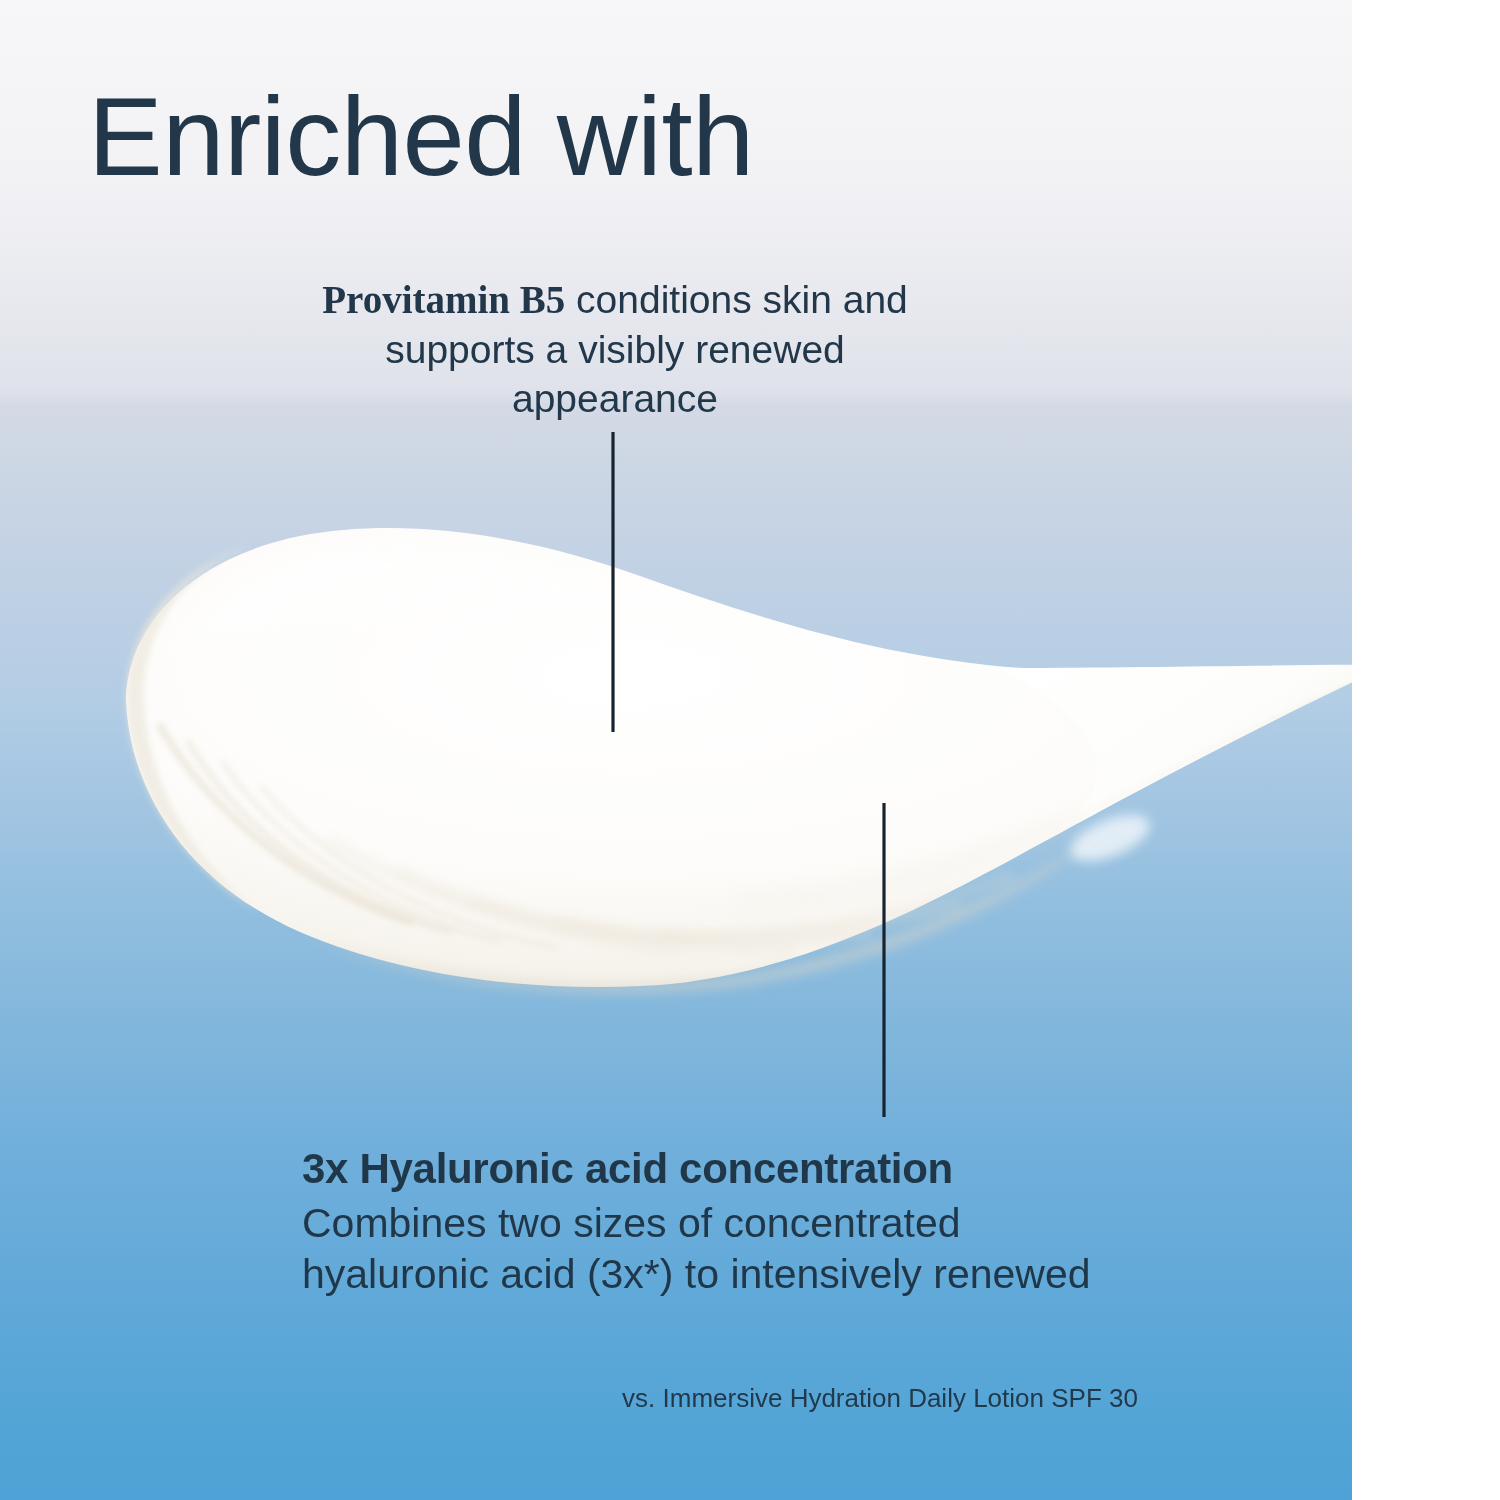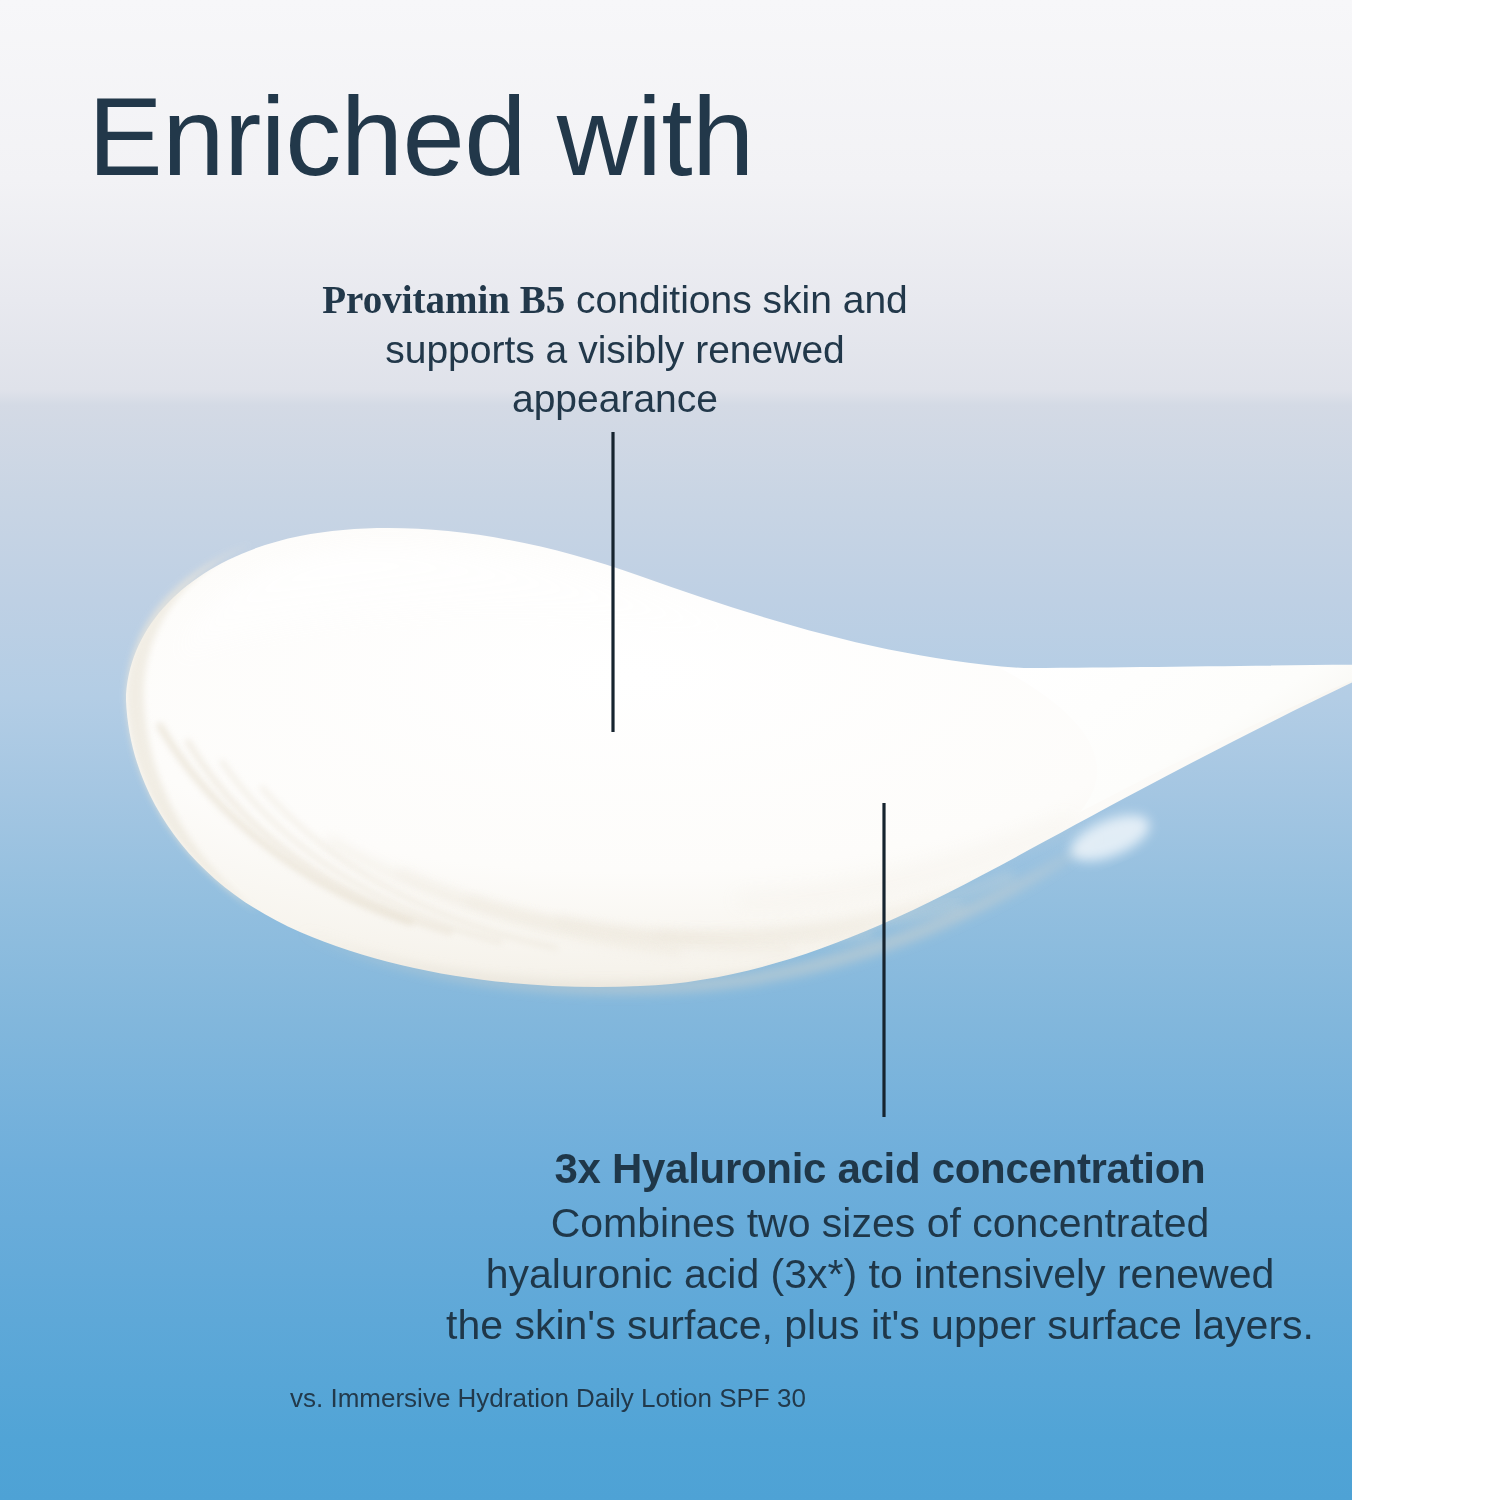--- a/index.html
+++ b/index.html
@@ -58,41 +58,41 @@
     text-align:center;
     color:#22384a;
     font-size:39px;
     line-height:1.27;
     font-weight:400;
   }
   .callout-top b{font-weight:700;font-family:Liberation Serif, serif;}
 
   .callout-bottom{
     position:absolute;
-    left:290px; top:1143px;
+    left:302px; top:1143px;
     width:1180px;
-    text-align:center;
     color:#1f3749;
     font-size:41px;
     line-height:1.25;
     font-weight:400;
   }
   .callout-bottom .bt-title{
     display:block;
     font-weight:700;
     font-size:42px;
     letter-spacing:-0.3px;
     margin-bottom:2px;
   }
   .callout-bottom .bt-line{display:block;}
 
   .footnote{
     position:absolute;
     left:290px; top:1383px;
     width:1180px;
+    text-align:center;
     color:#22394b;
     font-size:26px;
     font-weight:400;
   }
 
   
   .overlay{position:absolute;left:0;top:0;width:1500px;height:1500px;}
 </style>
 </head>
 <body>
@@ -186,18 +186,17 @@
   <div class="heading">Enriched with</div>
 
   <div class="callout-top">
     <b>Provitamin B5</b><span> conditions skin and supports a visibly renewed appearance</span>
   </div>
 
   <div class="callout-bottom">
     <span class="bt-title">3x Hyaluronic acid concentration</span>
     <span class="bt-line">Combines two sizes of concentrated</span>
     <span class="bt-line">hyaluronic acid (3x*) to intensively renewed</span>
-    <span class="bt-line">the skin's surface, plus it's upper surface layers.</span>
   </div>
 
   <div class="footnote">vs. Immersive Hydration Daily Lotion SPF 30</div>
 
 </div>
 
 </body></html>

